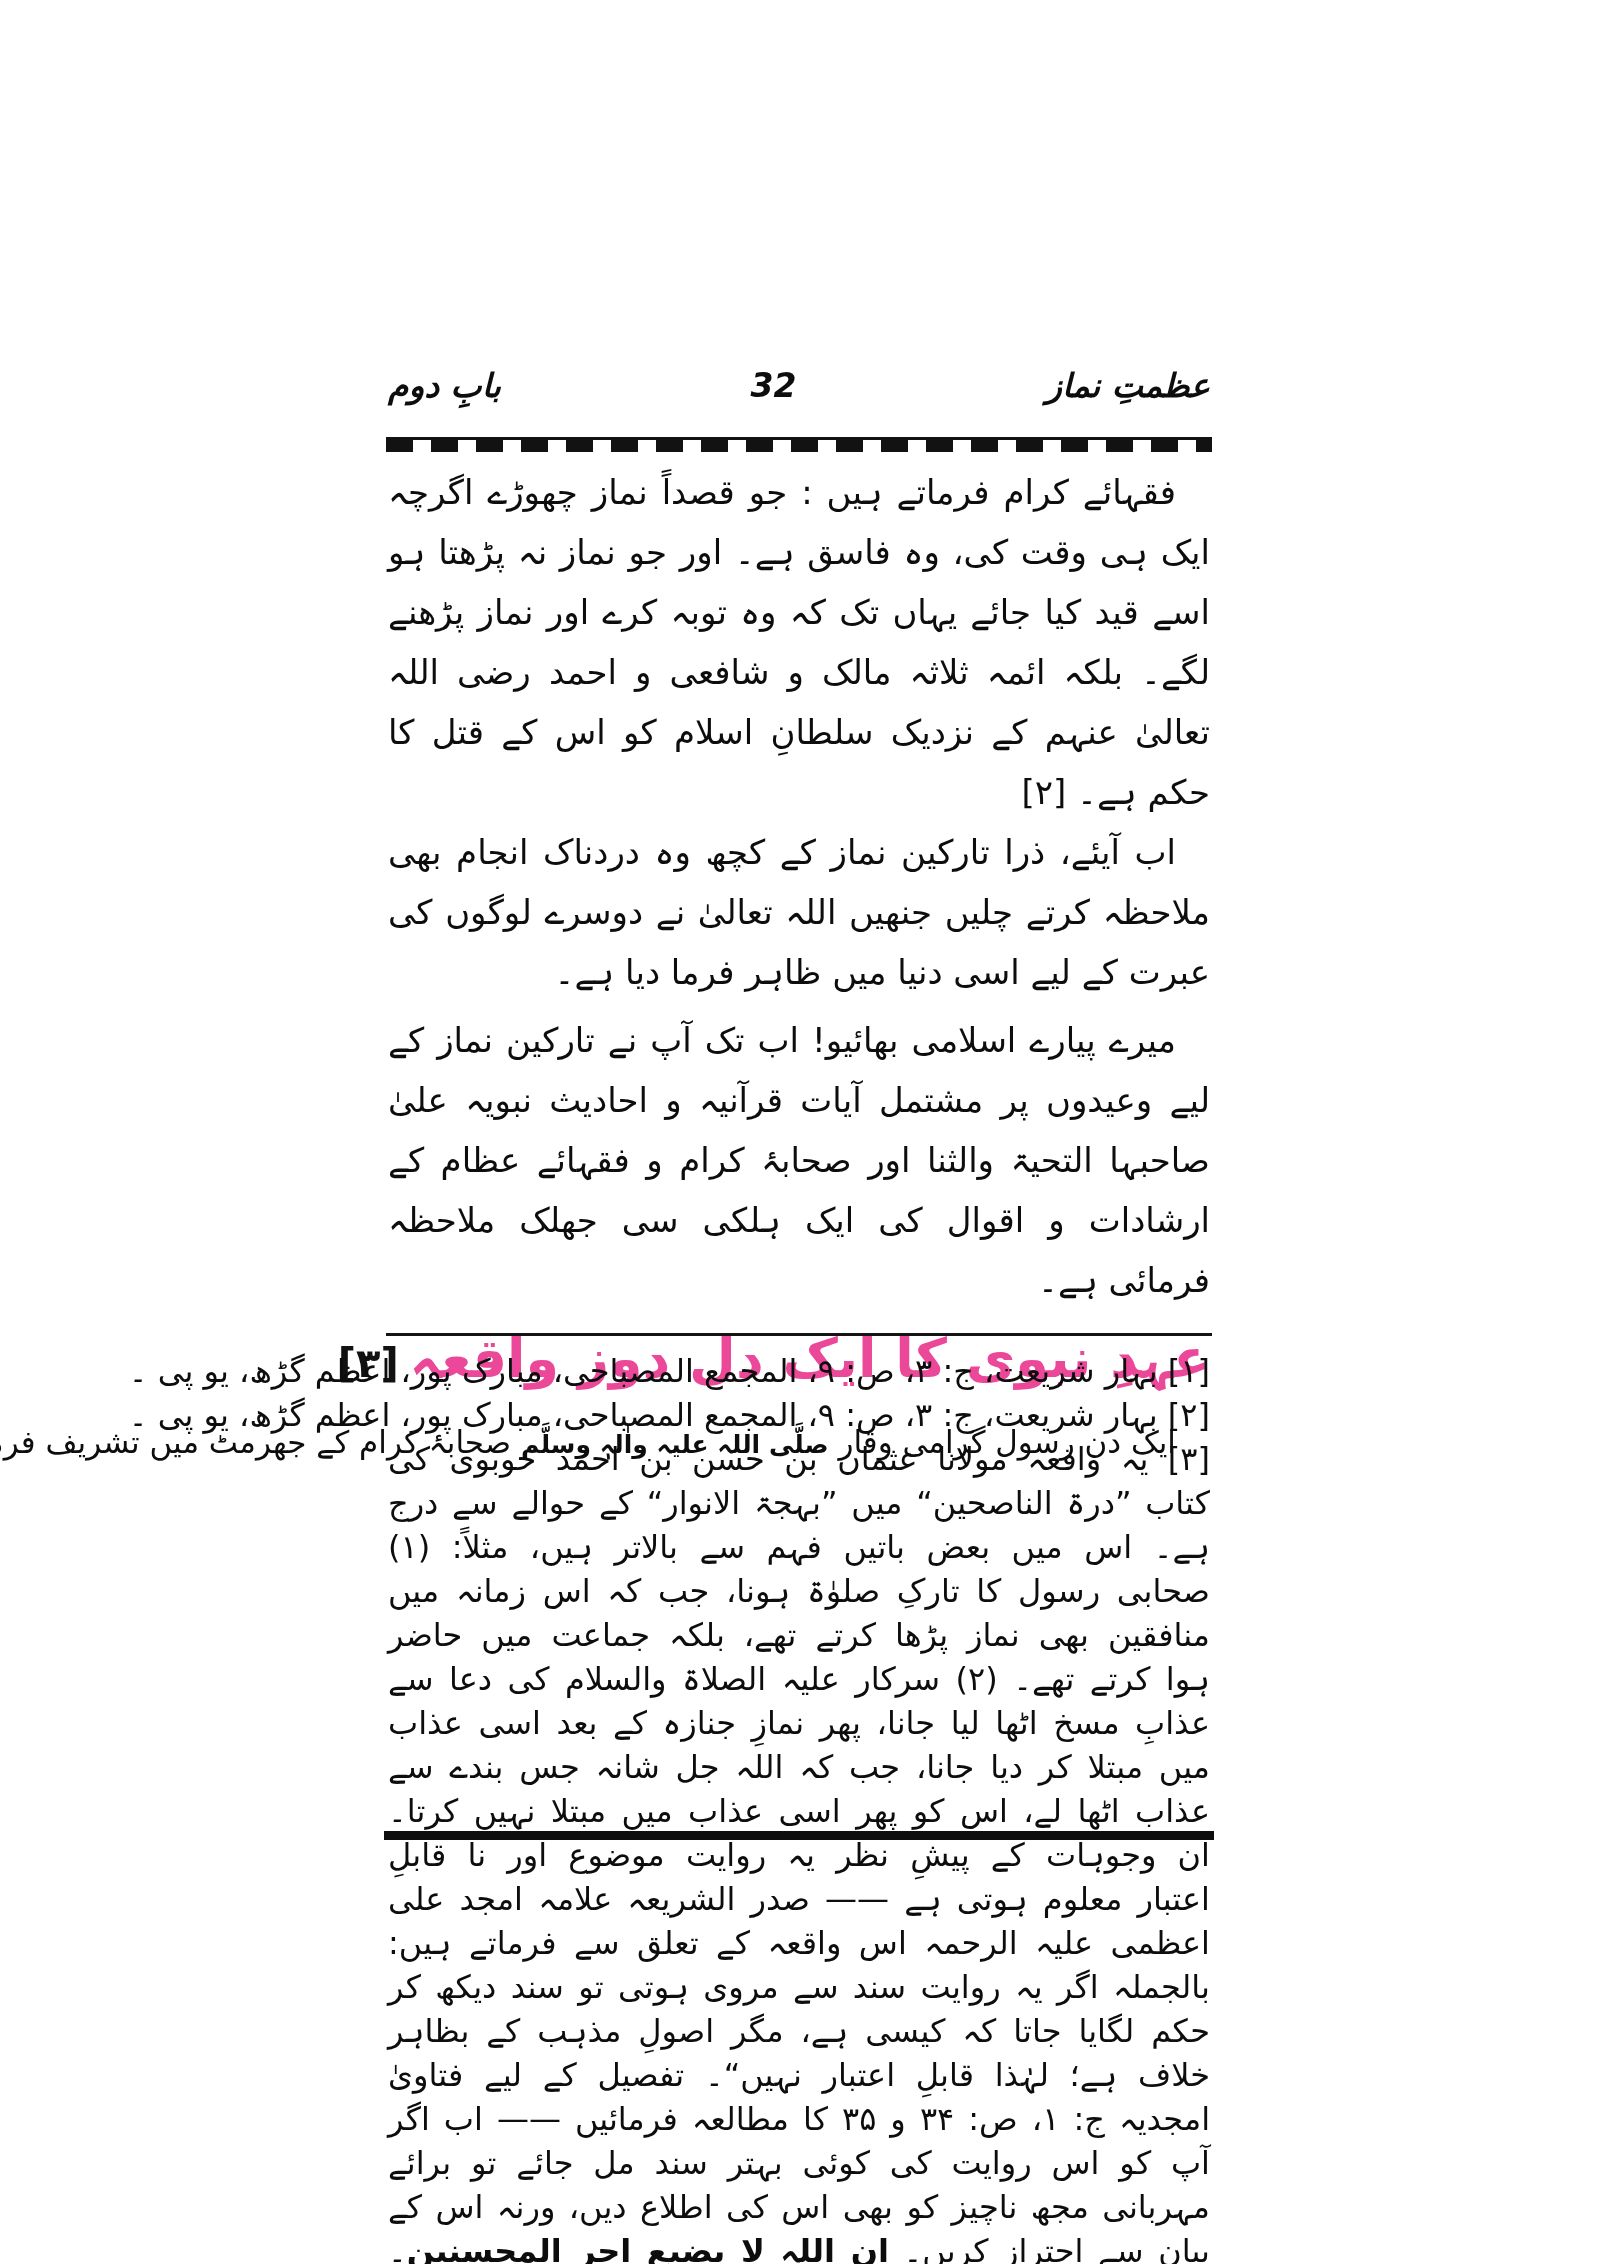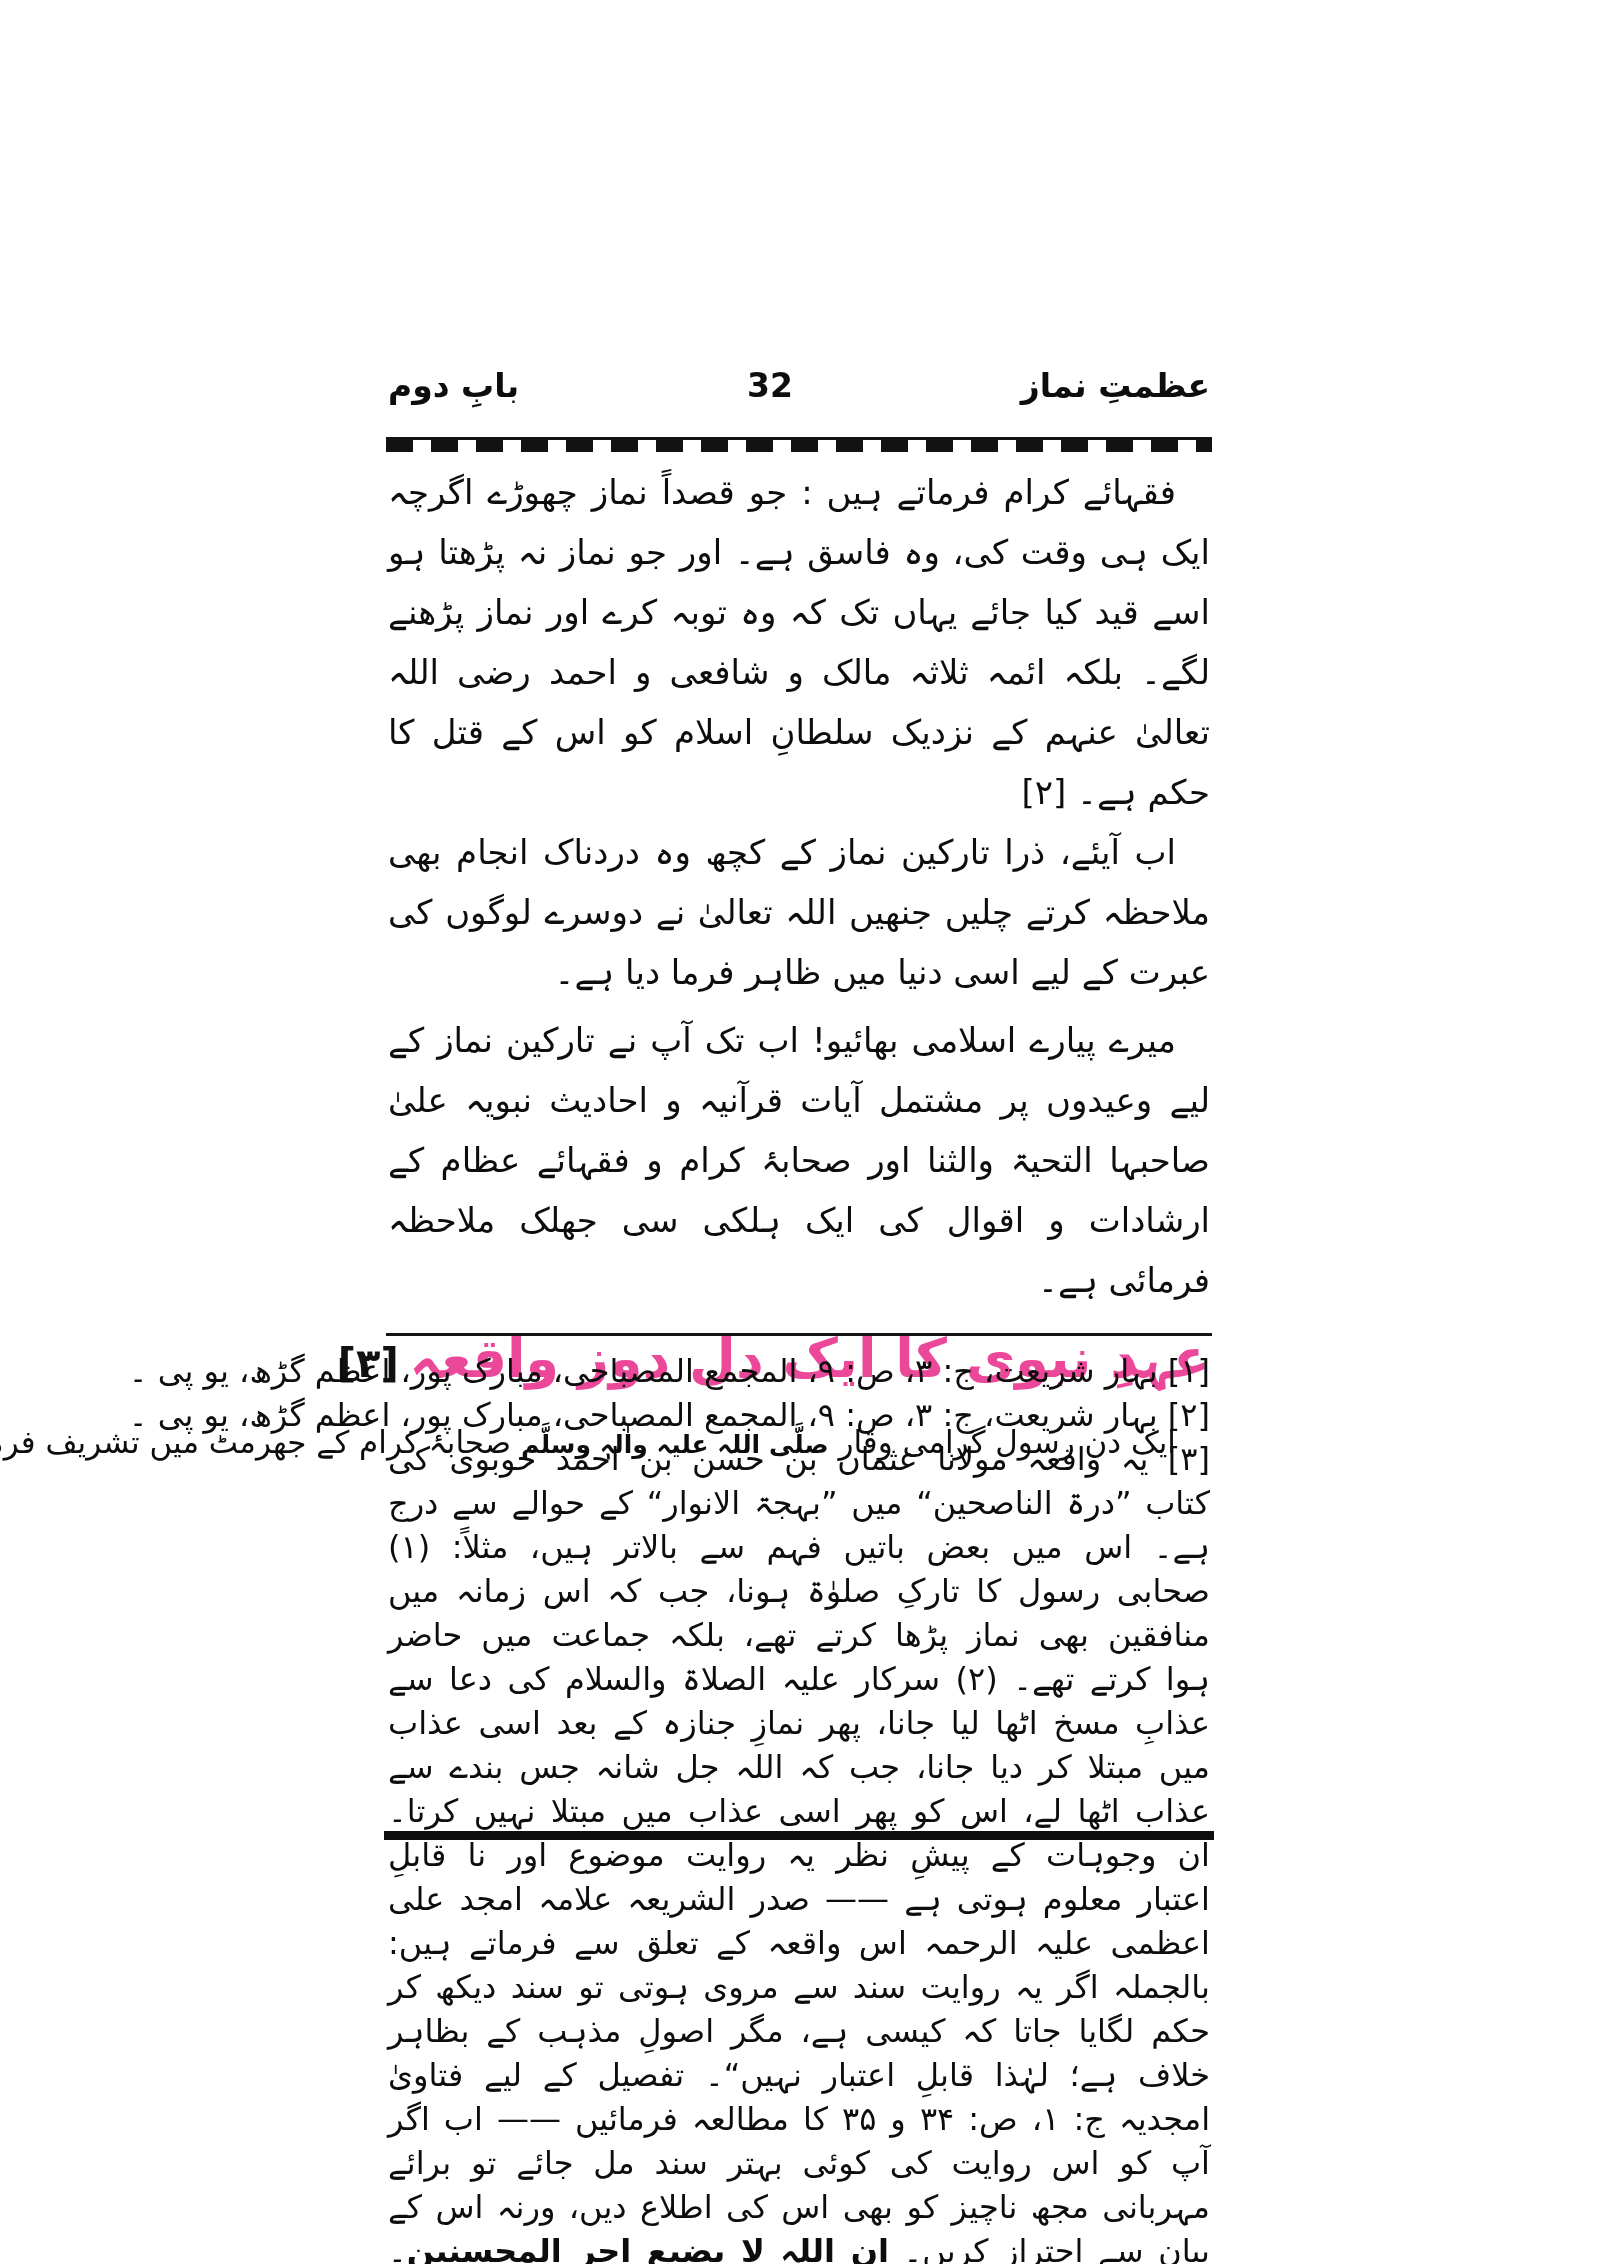--- a/index.html
+++ b/index.html
@@ -11,21 +11,21 @@
     font-family:"DejaVu Sans", sans-serif;
     color:#0d0d0d;
     direction:rtl;
     overflow:hidden;
   }
   .running-header{
     position:absolute; top:366px; right:390px; width:822px;
     display:flex; justify-content:space-between; align-items:baseline;
     font-size:33px; font-weight:bold;
   }
-  .running-header .hdr-item{white-space:nowrap;}
+  .running-header .hdr-item{white-space:nowrap;font-style:italic;}
   .dashed-rule{
     position:absolute; top:437px; right:388px; width:826px; height:12px;
     border-top:3px solid #121212;
     background:repeating-linear-gradient(90deg,#121212 0 27px,#ffffff 27px 45px);
   }
   .body-text{
     position:absolute; top:462px; right:390px; width:822px;
     font-size:34px; line-height:60px; text-align:justify;
   }
   .body-text p{margin:0; padding:0;}

